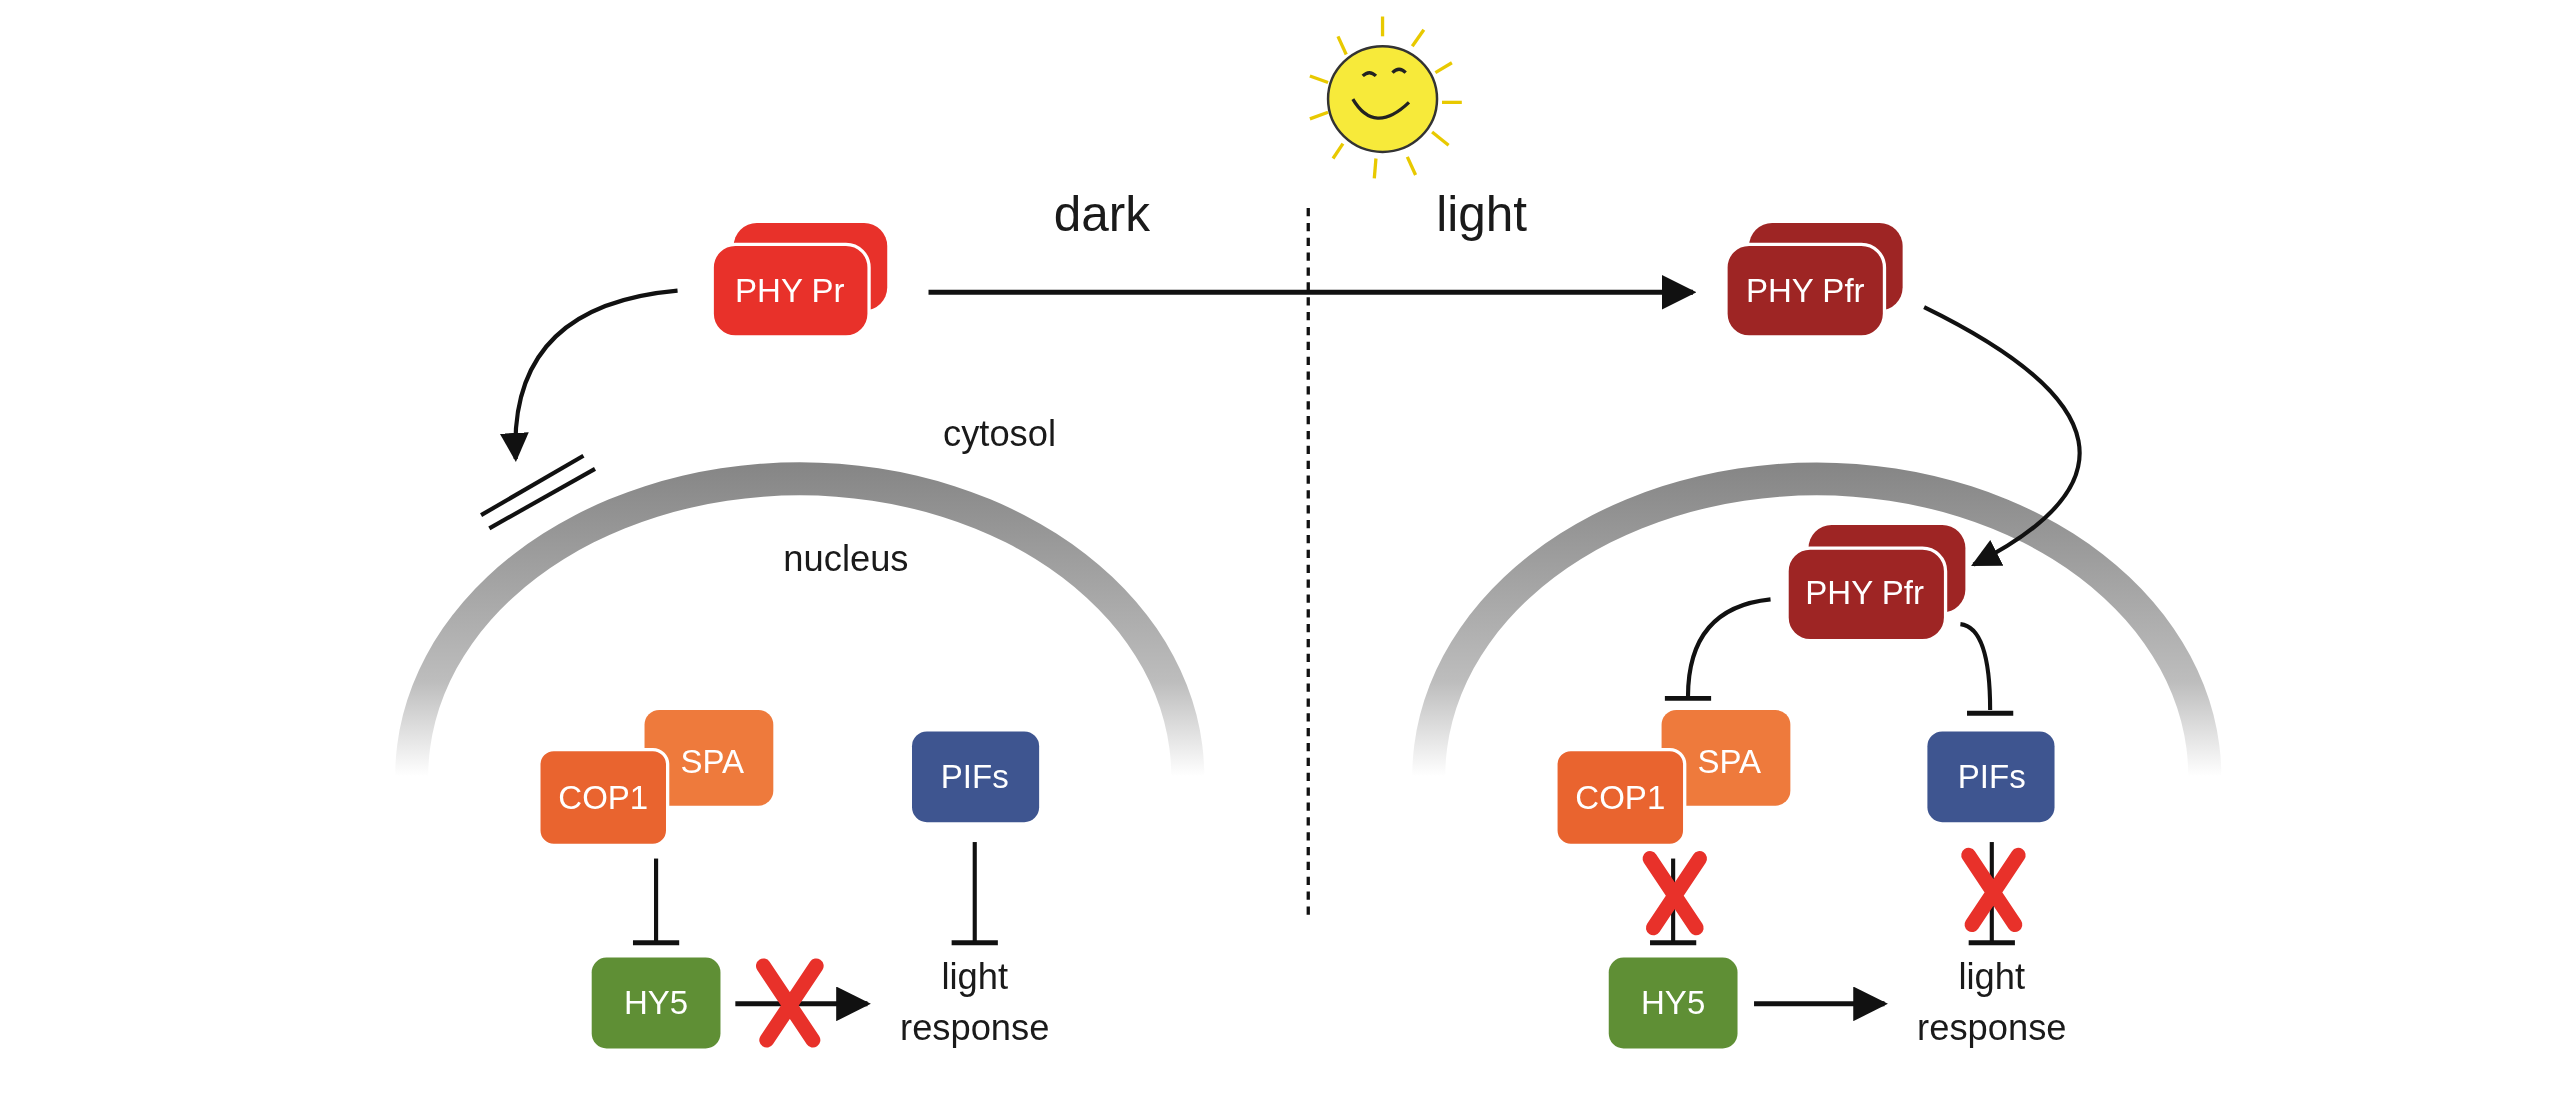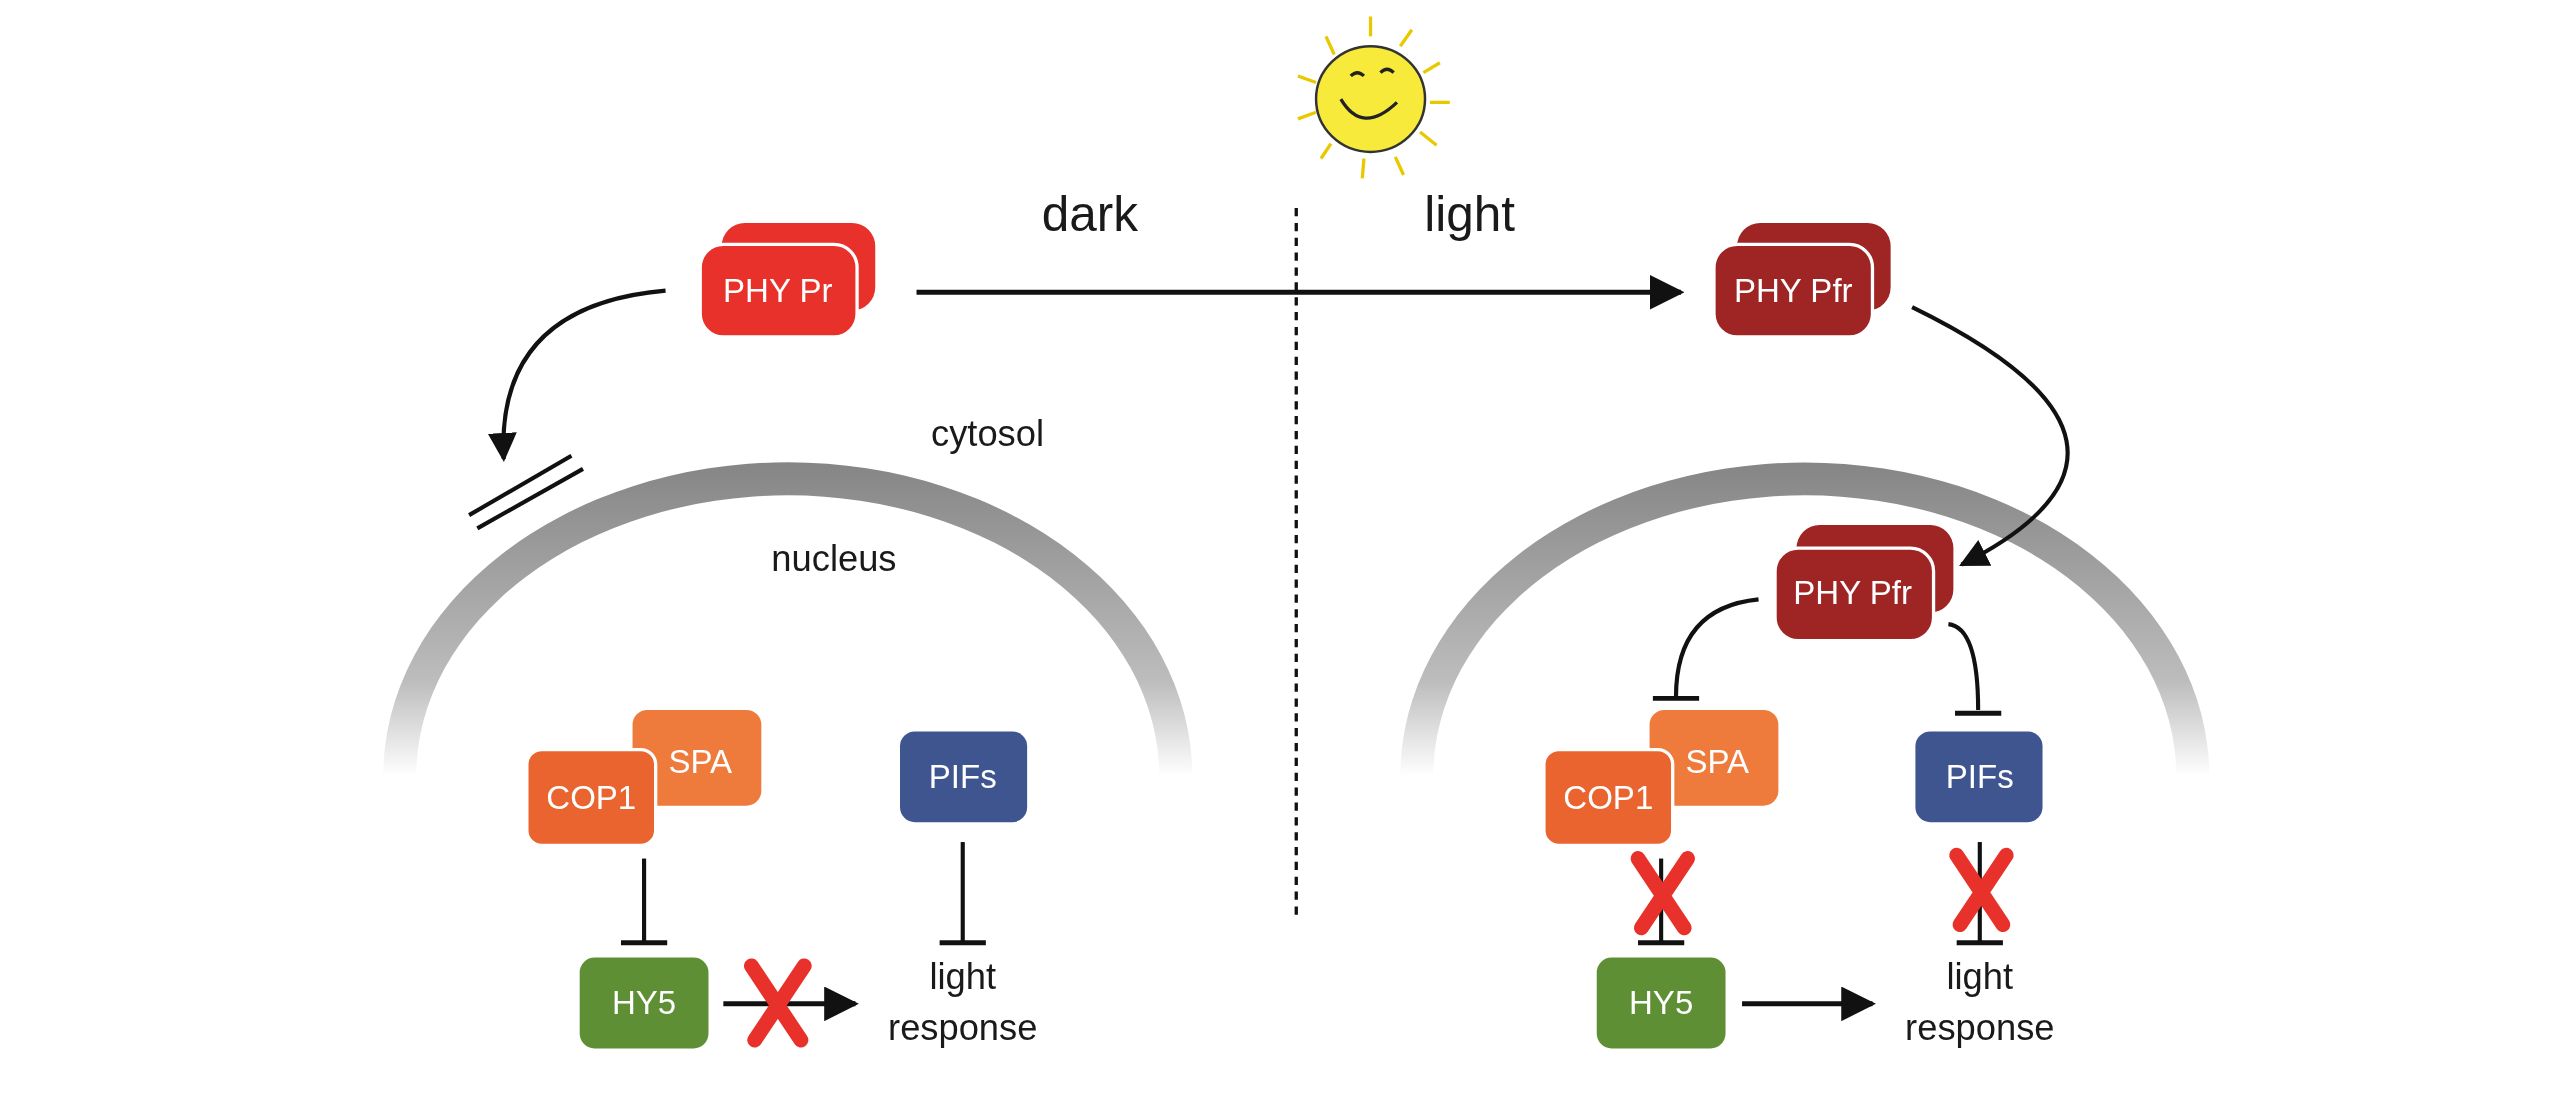--- a/index.html
+++ b/index.html
@@ -1,16 +1,16 @@
 <!DOCTYPE html>
 <html style="font-size:10.6px"><head>
 <meta charset="utf-8">
 <style>
 html,body{margin:0;padding:0;background:#fff;}
-#stage{width:2328px;height:1093px;}
+#stage{width:2328px;height:1093px;margin-left:12px;}
 svg{display:block;}
 text{font-family:"Liberation Sans",sans-serif;}
 .lbl{font-size:22px;fill:#1a1a1a;}
 .big{font-size:30px;fill:#1a1a1a;}
 .box{font-size:20px;fill:#fff;}
 </style>
 </head>
 <body>
 
 <div id="stage">

